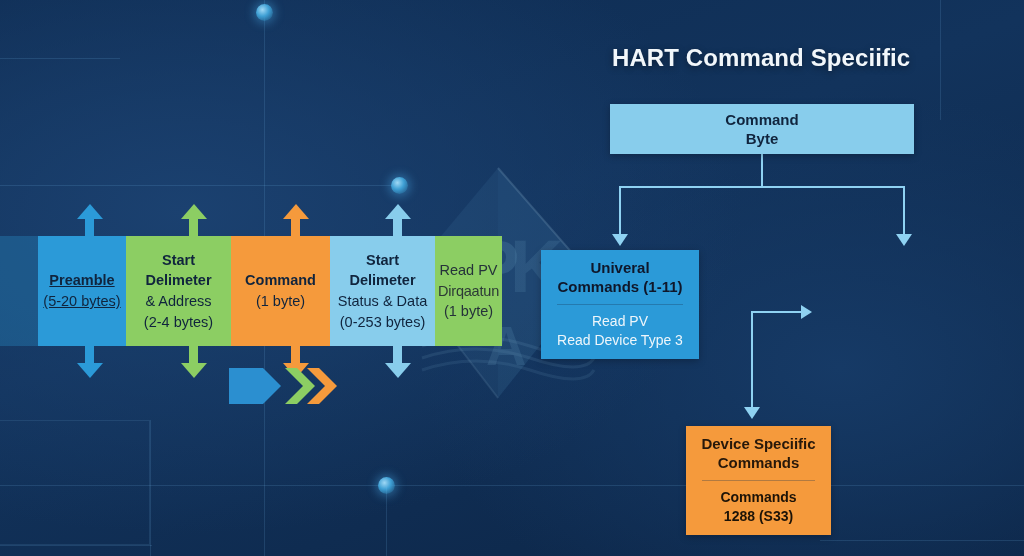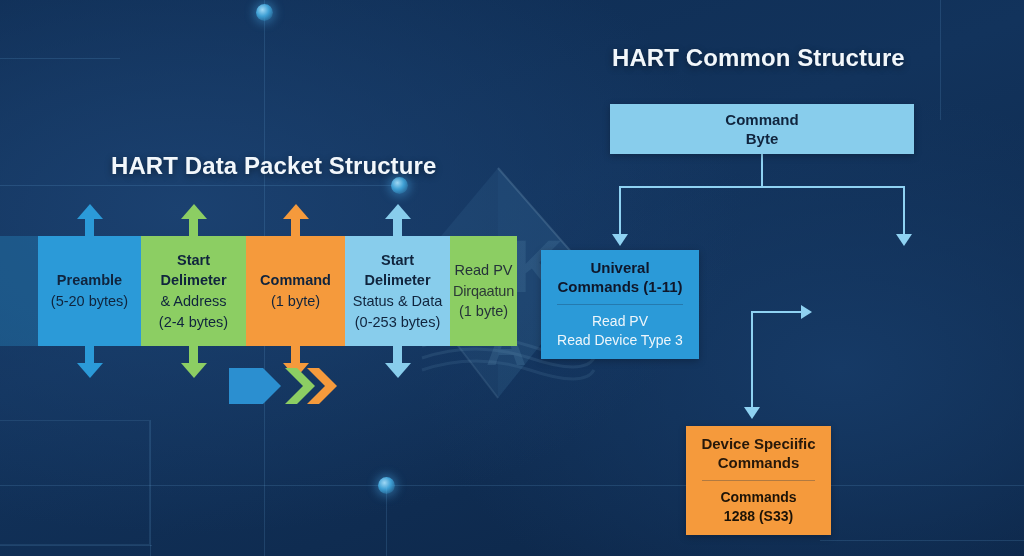--- a/index.html
+++ b/index.html
@@ -175,22 +175,21 @@
     <path d="M100,8 L196,118" stroke="#b9e2f7" stroke-width="2" opacity="0.35" fill="none"></path>
     <path d="M100,238 L8,118" stroke="#b9e2f7" stroke-width="2" opacity="0.22" fill="none"></path>
     <text x="72" y="132" font-family="Liberation Sans, sans-serif" font-size="74" font-weight="bold" fill="#8fd0ee" opacity="0.30">P</text>
     <text x="112" y="132" font-family="Liberation Sans, sans-serif" font-size="74" font-weight="bold" fill="#8fd0ee" opacity="0.24">K</text>
     <text x="88" y="205" font-family="Liberation Sans, sans-serif" font-size="56" font-weight="bold" fill="#8fd0ee" opacity="0.26">A</text>
     <path d="M24,186 Q78,168 132,186 T196,186" stroke="#9ed6f2" stroke-width="3" fill="none" opacity="0.22"></path>
     <path d="M24,198 Q78,180 132,198 T196,198" stroke="#9ed6f2" stroke-width="3" fill="none" opacity="0.20"></path>
     <path d="M24,210 Q78,192 132,210 T196,210" stroke="#9ed6f2" stroke-width="3" fill="none" opacity="0.18"></path>
   </svg>
 
-  <div class="title" id="title-packet">HART Data Packet Structure</div>
-  <div class="title" id="title-command">HART Common Structure</div>
+  <div class="title" id="title-command">HART Command Speciific</div>
 
   <div id="packet-arrows-up" style="position: absolute; left: 0px; top: 0px;">
       <div class="parrow up" style="left: 76.5px; top: 204px;">
         <div class="head" style="border-bottom-color: rgb(43, 154, 216);"></div>
         <div class="stem" style="background: rgb(43, 154, 216);"></div>
       </div>
       <div class="parrow up" style="left: 180.5px; top: 204px;">
         <div class="head" style="border-bottom-color: rgb(140, 206, 99);"></div>
         <div class="stem" style="background: rgb(140, 206, 99);"></div>
       </div>
@@ -199,21 +198,21 @@
         <div class="stem" style="background: rgb(245, 154, 60);"></div>
       </div>
       <div class="parrow up" style="left: 384.5px; top: 204px;">
         <div class="head" style="border-bottom-color: rgb(136, 205, 236);"></div>
         <div class="stem" style="background: rgb(136, 205, 236);"></div>
       </div>
     </div>
 
   <div id="packet-strip">
       <div class="seg ghost" style="width: 60px; background: rgb(43, 154, 216);"></div>
-      <div class="seg" style="width: 103px; background: rgb(43, 154, 216);">
+      <div class="seg" style="width: 88px; background: rgb(43, 154, 216); text-decoration: underline;">
         <div class="l1">Preamble</div>
         <div class="l2">(5-20 bytes)</div>
       </div>
       <div class="seg" style="width: 105px; background: rgb(140, 206, 99);">
         <div class="l1">Start Delimeter</div>
         <div class="l2">&amp; Address</div>
         <div class="l3">(2-4 bytes)</div>
       </div>
       <div class="seg" style="width: 99px; background: rgb(245, 154, 60);">
         <div class="l1">Command</div>

